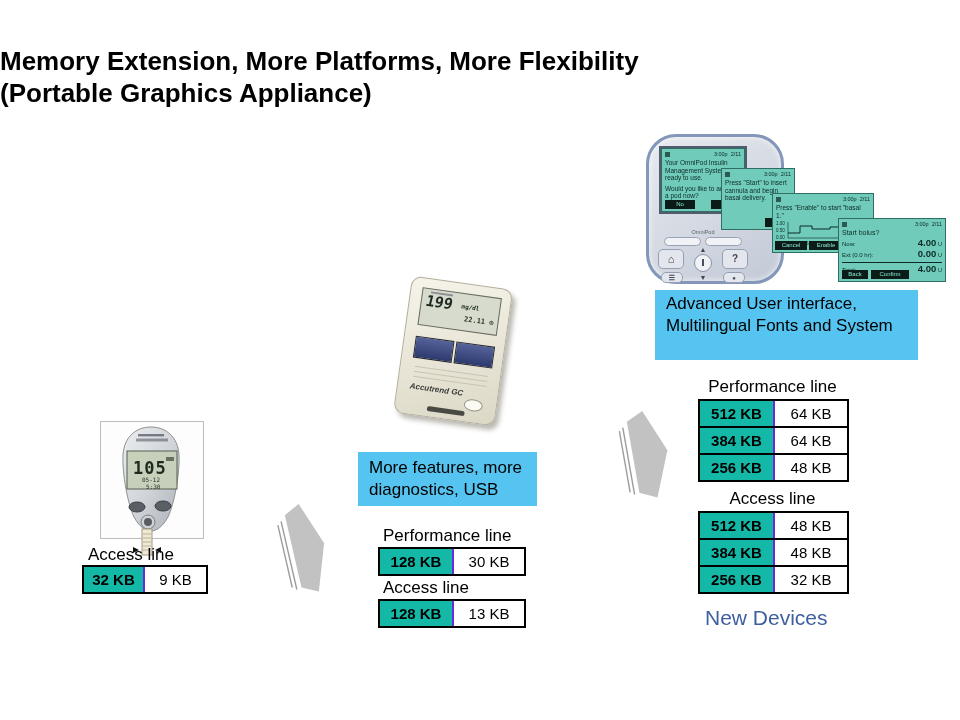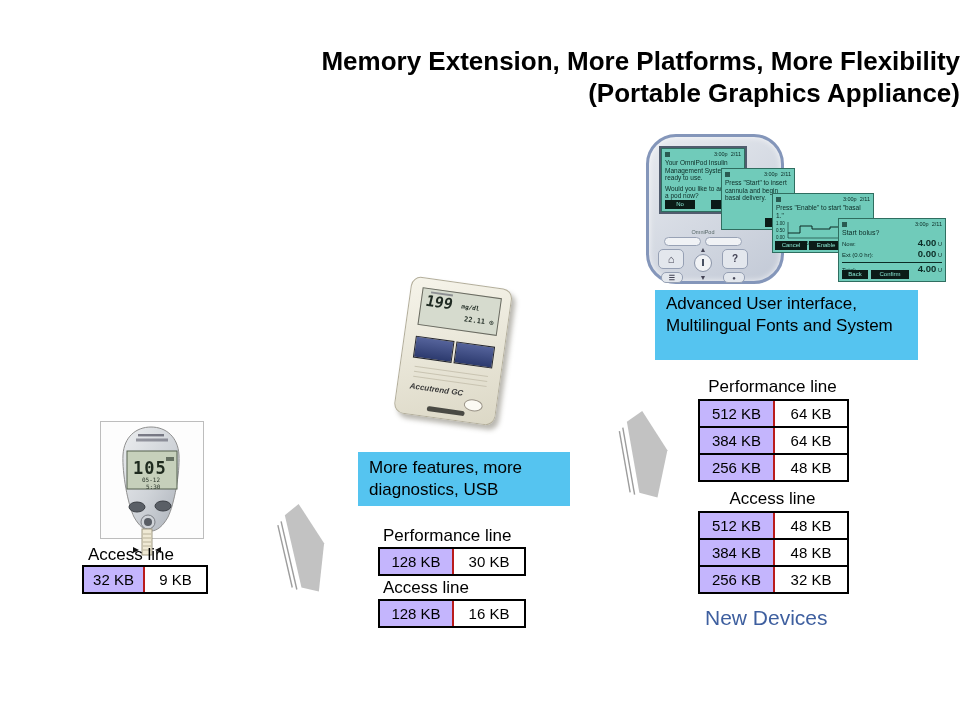--- a/index.html
+++ b/index.html
@@ -1,39 +1,39 @@
 <!DOCTYPE html>
 <html><head>
 <meta charset="utf-8">
 <style>
   html,body{margin:0;padding:0;background:#fff;}
   #slide{position:relative;width:960px;height:720px;background:#ffffff;overflow:hidden;
          font-family:"Liberation Sans",sans-serif;color:#000;}
 
   
-  .title{position:absolute;top:45px;left:0;width:100%;text-align:right;
+  .title{position:absolute;top:45px;left:0;width:100%;text-align:left;
          font-size:26px;font-weight:bold;line-height:32px;}
 
   
   .cyanbox{position:absolute;background:#55c4f0;font-size:17px;color:#000;box-sizing:border-box;}
   .cyanbox .ln{display:block;line-height:22px;}
   #banner-left{left:37px;top:604px;width:207px;height:29px;padding-left:11px;}
   #banner-left .ln{line-height:29px;}
-  #banner-mid{left:358px;top:452px;width:212px;height:54px;padding:5px 0 0 11px;}
+  #banner-mid{left:358px;top:452px;width:179px;height:54px;padding:5px 0 0 11px;}
   #banner-right{left:655px;top:290px;width:263px;height:70px;padding:3px 12px 0 11px;}
 
   
   .linelabel{position:absolute;font-size:17px;}
 
   
   .memtable{position:absolute;border:2px solid #000;background:#fff;}
   .mrow{display:flex;border-top:2px solid #000;}
   .mrow:first-child{border-top:0;}
   .mcell{font-size:15px;height:25px;line-height:25px;text-align:center;background:#fff;}
-  .mcell.key{background:#c4b5fd;border-right:2px solid #b91c1c;}
+  .mcell.key{background:#14b8a6;border-right:2px solid #6d28d9;font-weight:bold;}
 
   .newdev{position:absolute;left:705px;top:606px;font-size:21px;color:#3e5f9f;}
 
   
   .photoframe{position:absolute;left:100px;top:421px;width:102px;height:116px;
               border:1px solid #bdbdbd;background:#fdfdfd;}
   #meter-svg{position:absolute;left:100px;top:421px;}
 
   
   .arrow{position:absolute;}
@@ -184,21 +184,21 @@
   <div class="memtable" style="left:378px;top:547px;">
     <div class="mrow">
       <div class="mcell key" style="width:72px;">128 KB</div>
       <div class="mcell" style="width:70px;">30 KB</div>
     </div>
   </div>
   <div class="linelabel" style="left:383px;top:578px;">Access line</div>
   <div class="memtable" style="left:378px;top:599px;">
     <div class="mrow">
       <div class="mcell key" style="width:72px;">128 KB</div>
-      <div class="mcell" style="width:70px;">16 KB</div>
+      <div class="mcell" style="width:70px;">13 KB</div>
     </div>
   </div>
 
   <svg class="arrow" style="left:602px;top:404px;" width="76" height="104" viewBox="0 0 76 104">
     <g transform="rotate(-10 38 52)">
       <line x1="22" y1="24" x2="22" y2="86" stroke="#9d9d9d" stroke-width="1.4"></line>
       <line x1="26" y1="21" x2="26" y2="89" stroke="#9d9d9d" stroke-width="1.4"></line>
       <polygon points="31,16 48,8 66,51 48,96 31,88" fill="#c2c2c2"></polygon>
     </g>
   </svg>

